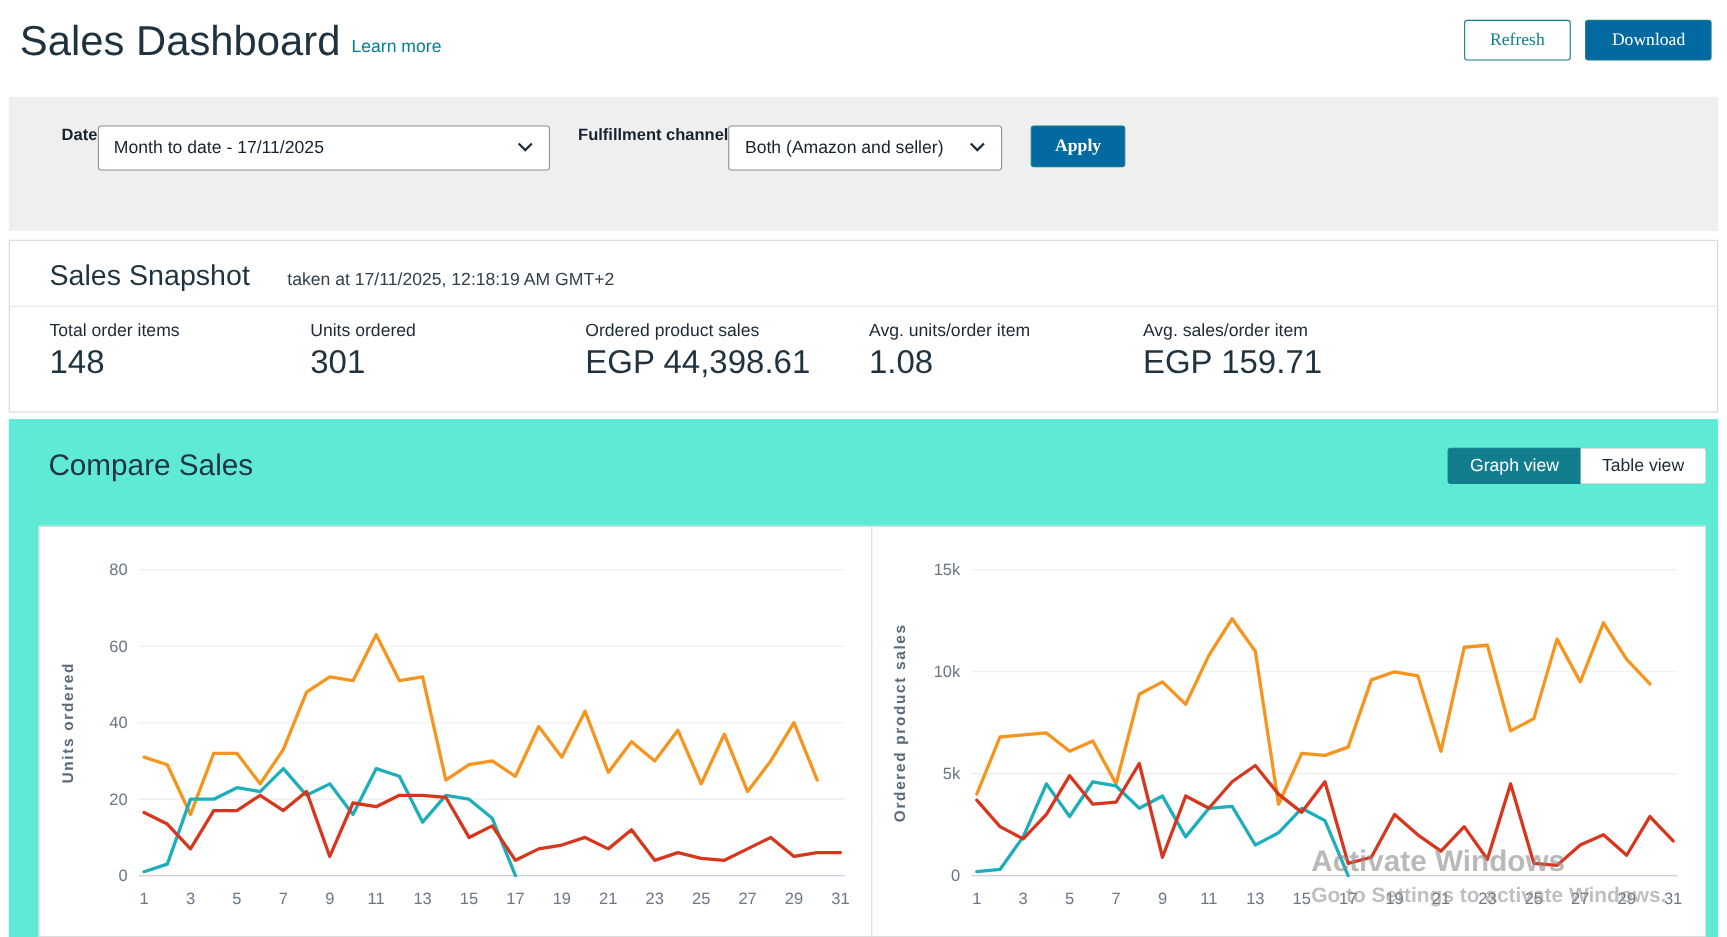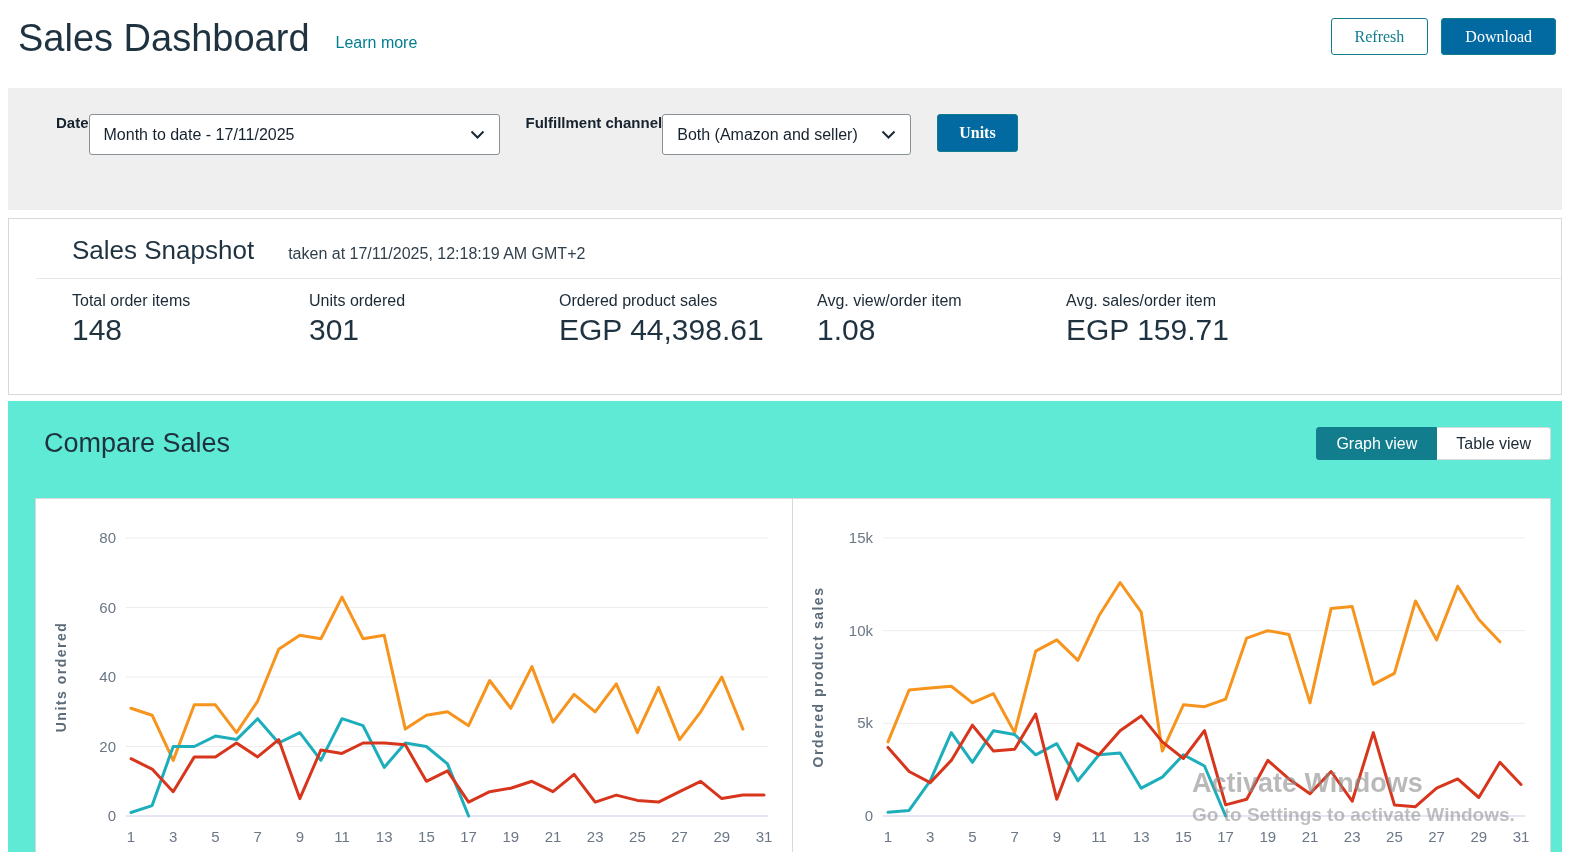--- a/index.html
+++ b/index.html
@@ -2,21 +2,21 @@
 <html><head>
 <meta charset="utf-8">
 <style>
   * { margin:0; padding:0; box-sizing:border-box; }
   html,body { background:#fff; }
   .page {
     width:1570px; height:852px; position:relative; overflow:hidden;
     background:#fff; font-family:"Liberation Sans", sans-serif; color:#21323f;
   }
   
-  .hdr { height:88px; display:flex; align-items:flex-start; padding:8px 14px 0 18px;gap:16px; }
+  .hdr { height:88px; display:flex; align-items:flex-start; padding:8px 14px 0 18px; }
   .hdr-title { font-size:38px; font-weight:400; color:#1f3240; line-height:60px; }
   .learn-more { margin-left:10px; margin-top:26px; font-size:16px; color:#007e92; cursor:pointer; text-decoration:none; }
   .hdr-btns { margin-left:auto; margin-top:10px; display:flex; gap:13px; }
   .btn { font-family:Liberation Serif, serif; font-size:16px; height:37px; border-radius:3px; cursor:pointer; }
   .btn-secondary { background:#fff; border:1px solid #127d8d; color:#127d8d; padding:0 23px; }
   .btn-primary { background:#0369a1; border:1px solid #127d8d; color:#fff; padding:0 23px; }
   
   .filter-bar {
     margin:0 8px; height:122px; background:#efefef;
     display:flex; align-items:flex-start; padding:26px 0 0 48px;
@@ -28,21 +28,21 @@
     display:flex; align-items:center; justify-content:space-between;
     padding:0 14px; font-size:16px; color:#16222e; cursor:pointer;
   }
   .sel-date { width:411px; }
   .sel-channel { width:249px; }
   .chev { flex:0 0 auto; margin-left:12px; }
   .apply-wrap { display:flex; flex-direction:column; justify-content:flex-end; margin-left:26px; padding-bottom:46px; }
   .btn-apply { height:38px; padding:0 21px; font-weight:bold; }
   
   .snapshot {
-    margin:8px 8px 0; height:177px; background:#fff; border:1px solid #d5d9d9;padding-left:27px;
+    margin:8px 8px 0; height:157px; background:#fff; border:1px solid #d5d9d9;
   }
   .snap-head { display:flex; align-items:baseline; padding:16px 0 12px 36px; border-bottom:1px solid #e7e7e7; }
   .snap-title { font-size:26px; color:#1f3240; }
   .snap-taken { margin-left:34px; font-size:16px; color:#31404d; }
   .metrics { display:flex; padding:13px 0 0 36px; }
   .metric { display:flex; flex-direction:column; }
   .m0 { width:237px; } .m1 { width:250px; } .m2 { width:258px; } .m3 { width:249px; }
   .metric-label { font-size:16px; color:#1b2a36; margin-bottom:3px; }
   .metric-value { font-size:30px; color:#1f3240; }
   
@@ -97,21 +97,21 @@
       <div class="selectbox sel-channel">
         <span>Both (Amazon and seller)</span>
         <span class="chev">
           <svg width="15" height="10" viewBox="0 0 15 10">
               <polyline points="1.5,1.5 7.5,7.5 13.5,1.5" stroke="#1b2a36" stroke-width="2" fill="none"></polyline>
             </svg>
         </span>
       </div>
     </div>
     <div class="apply-wrap">
-      <button class="btn btn-primary btn-apply">Units</button>
+      <button class="btn btn-primary btn-apply">Apply</button>
     </div>
   </div>
 
   <div class="snapshot">
     <div class="snap-head">
       <div class="snap-title">Sales Snapshot</div>
       <div class="snap-taken">taken at 17/11/2025, 12:18:19 AM GMT+2</div>
     </div>
     <div class="metrics">
       <div class="metric m0">
@@ -120,21 +120,21 @@
       </div>
       <div class="metric m1">
         <div class="metric-label">Units ordered</div>
         <div class="metric-value">301</div>
       </div>
       <div class="metric m2">
         <div class="metric-label">Ordered product sales</div>
         <div class="metric-value">EGP 44,398.61</div>
       </div>
       <div class="metric m3">
-        <div class="metric-label">Avg. view/order item</div>
+        <div class="metric-label">Avg. units/order item</div>
         <div class="metric-value">1.08</div>
       </div>
       <div class="metric">
         <div class="metric-label">Avg. sales/order item</div>
         <div class="metric-value">EGP 159.71</div>
       </div>
     </div>
   </div>
 
   <div class="compare">

